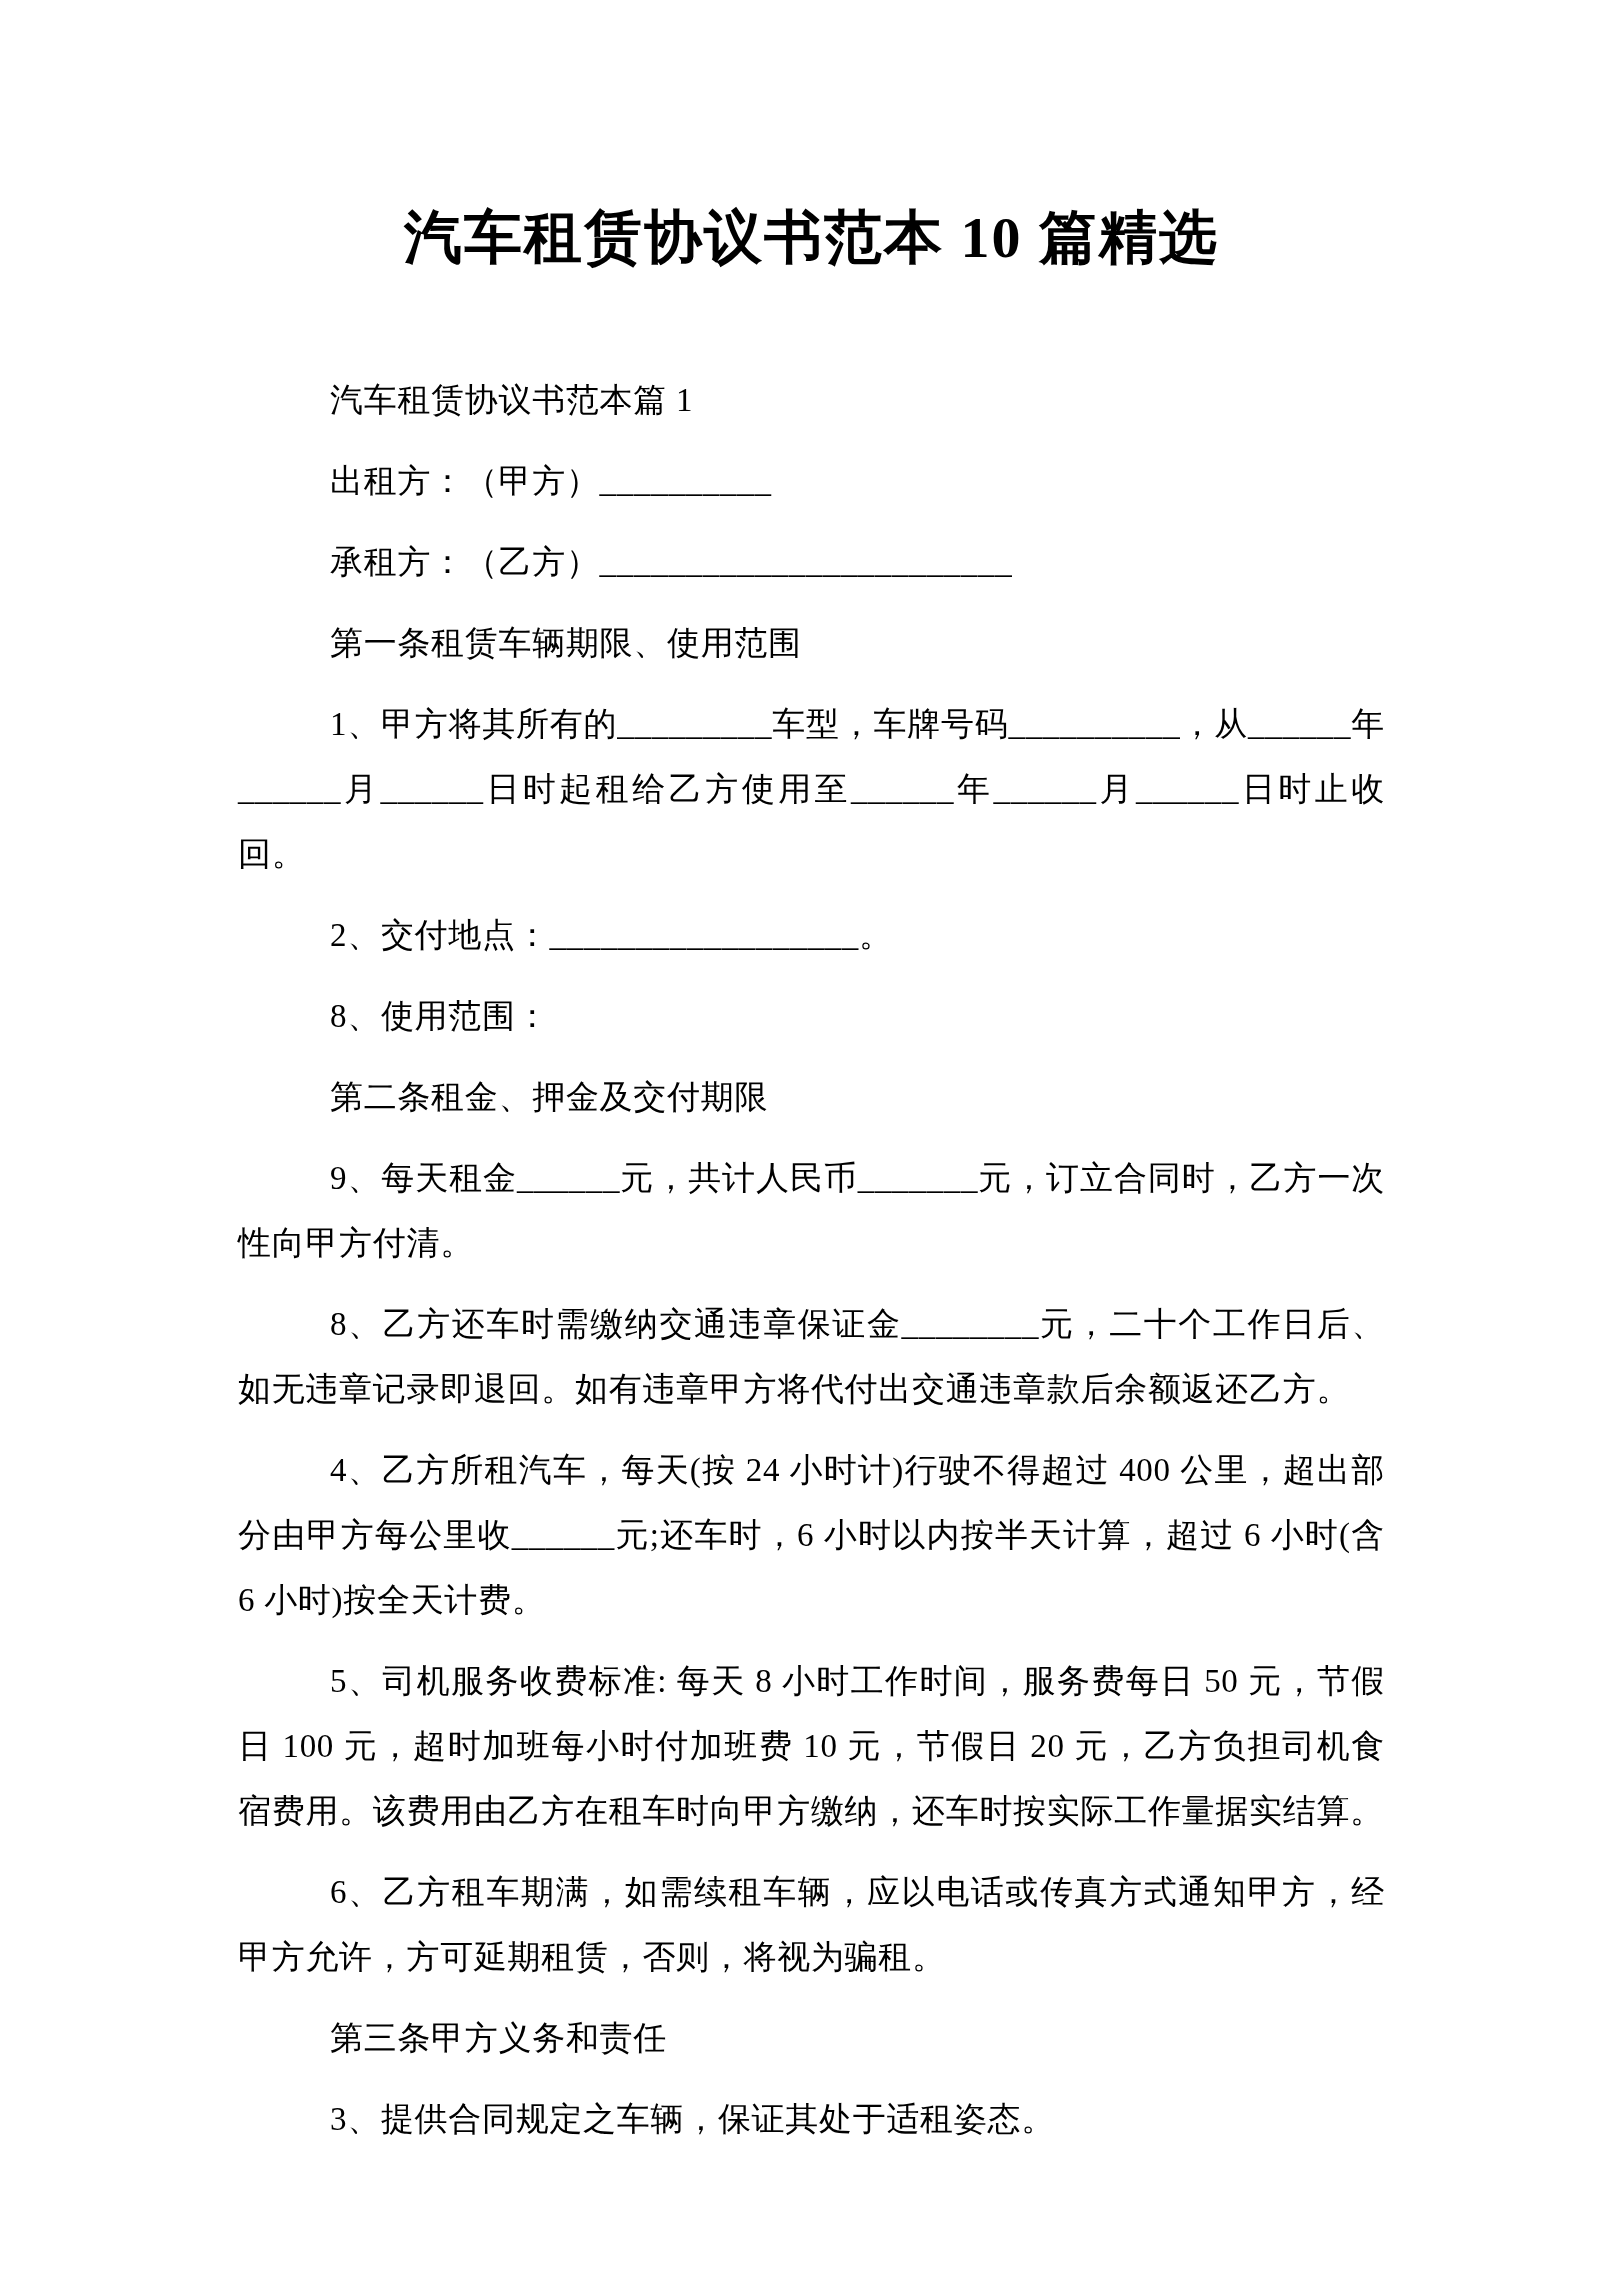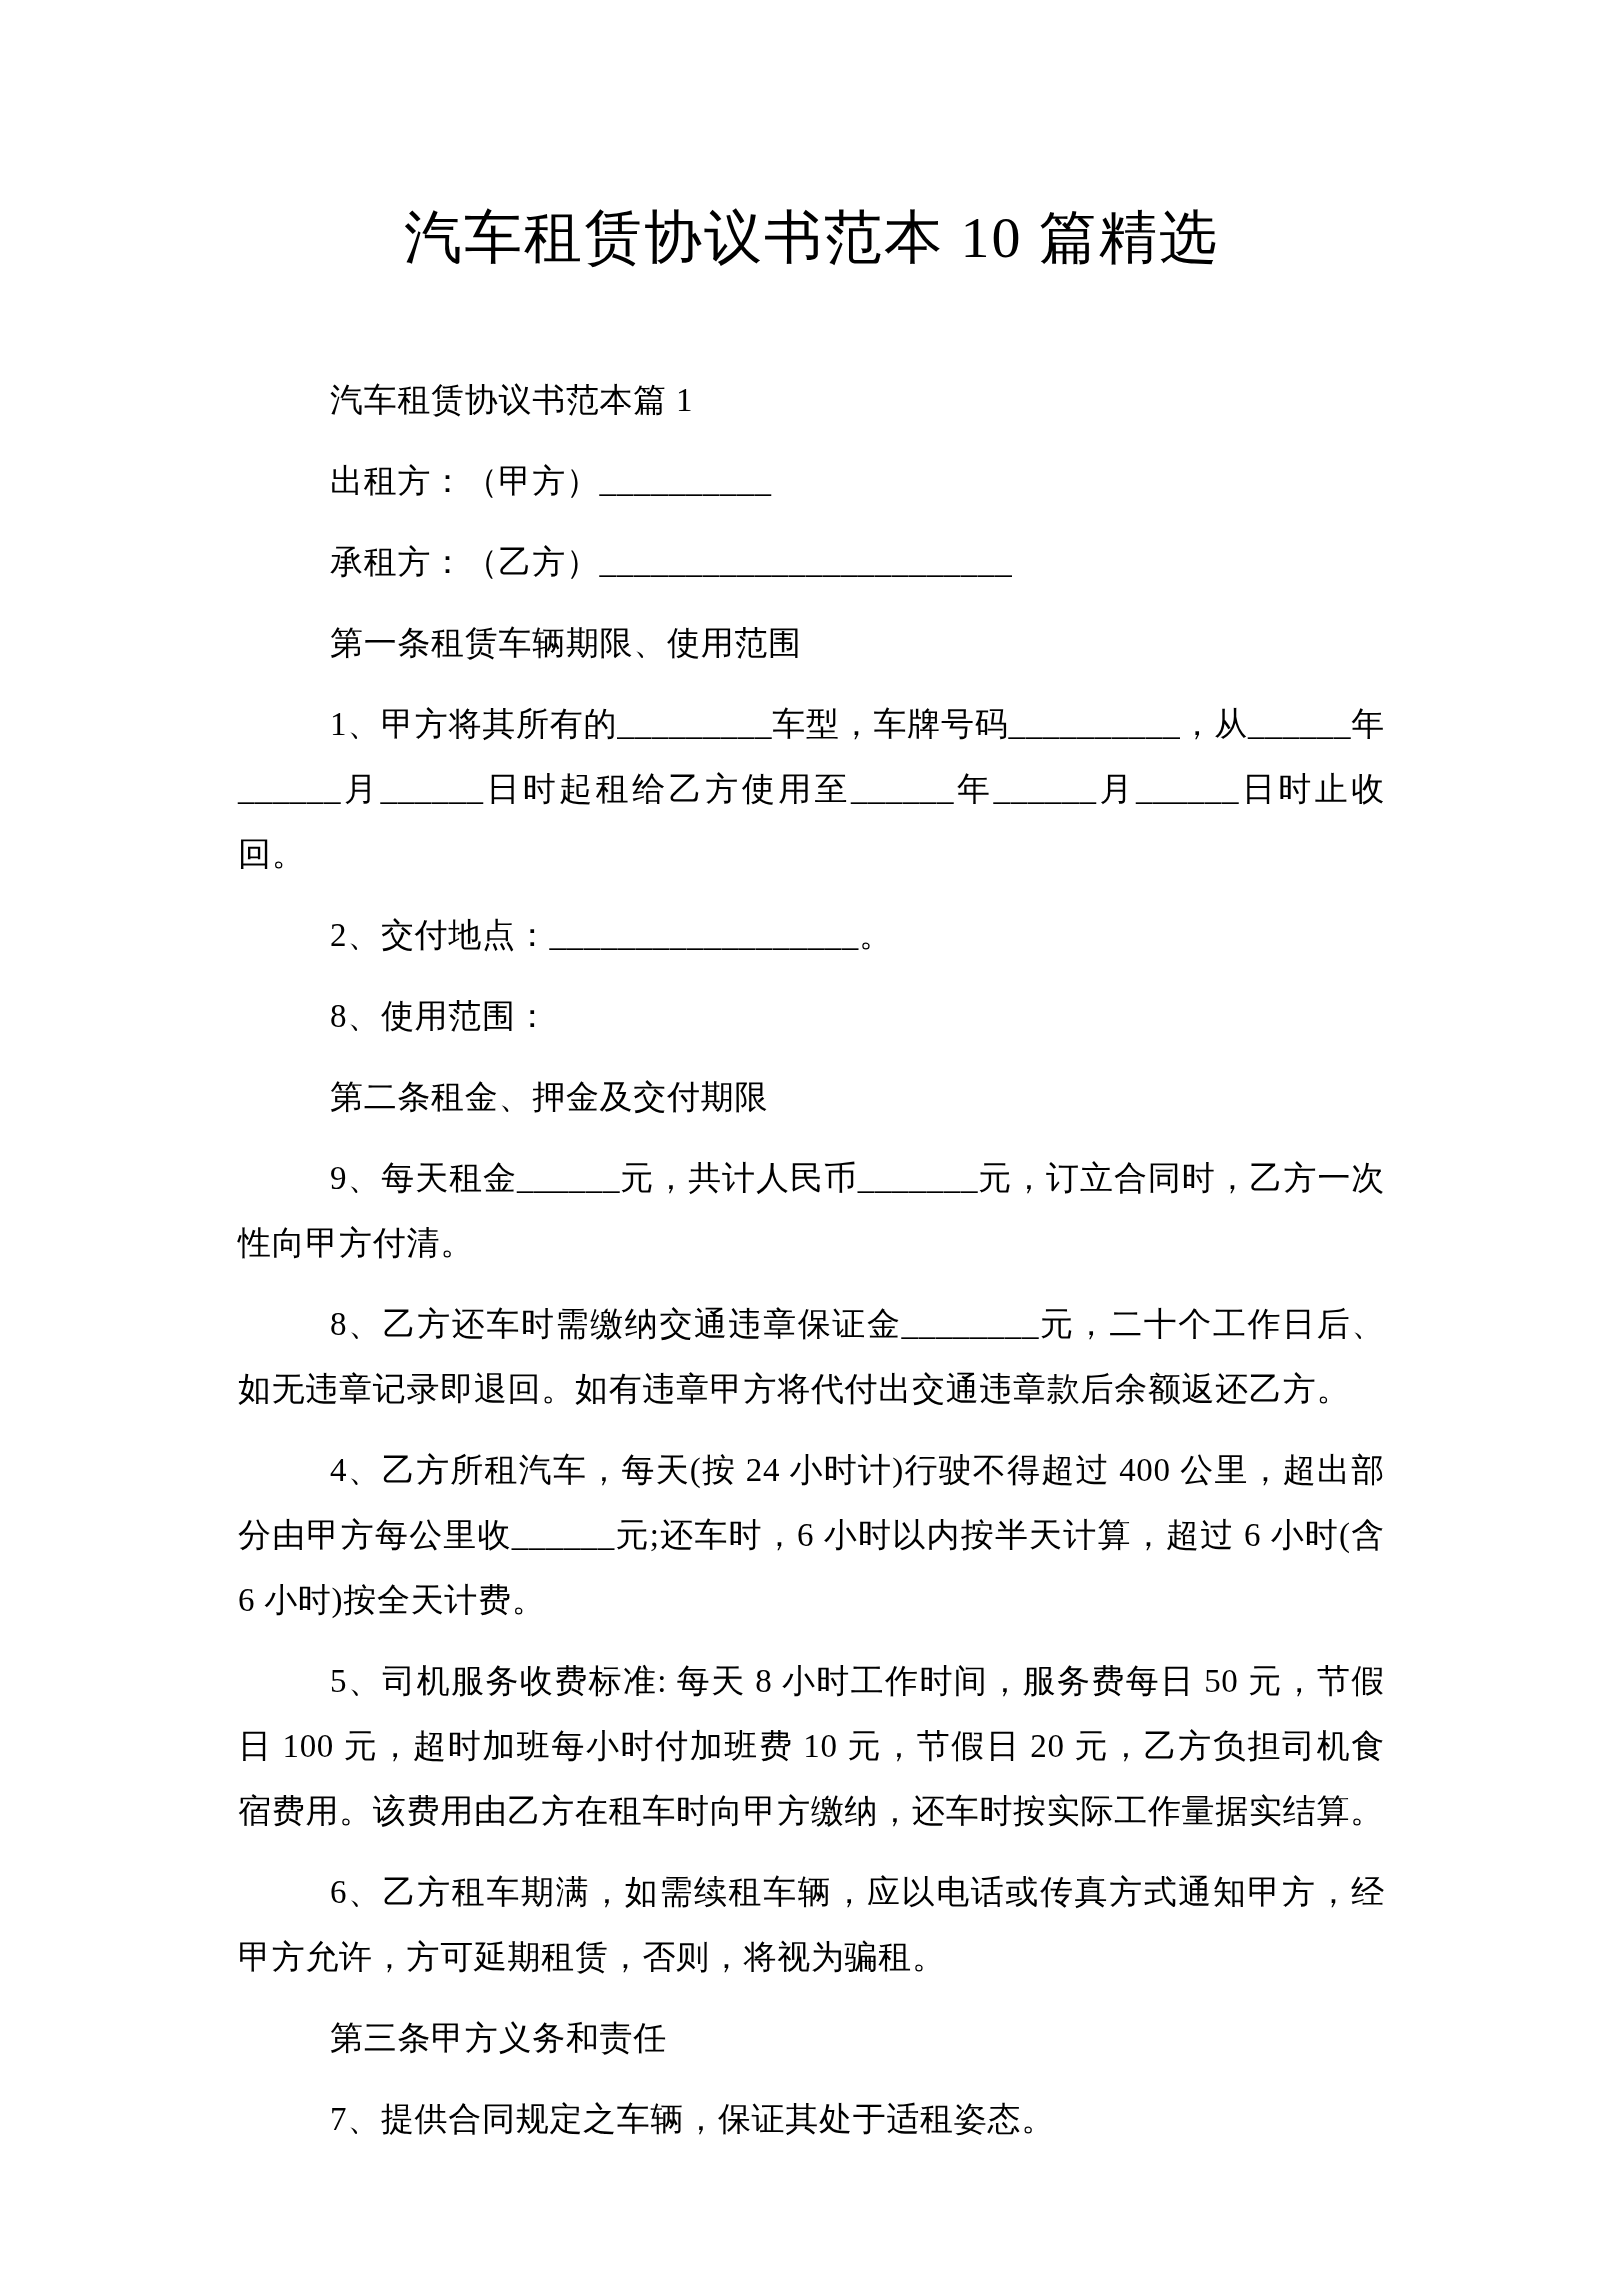--- a/index.html
+++ b/index.html
@@ -15,21 +15,21 @@
     color: #000000;
     font-family: "Liberation Serif", serif;
     box-sizing: border-box;
     overflow: hidden;
   }
   .doc-title {
     margin: 0;
     padding-top: 203px;
     text-align: center;
     font-size: 58px;
-    font-weight: 400;
+    font-weight: 700;
     letter-spacing: 2px;
     line-height: 1.2;
   }
   .doc-body {
     margin: 95px 222px 0 222px;
     font-size: 33px;
     line-height: 65px;
     letter-spacing: 0.7px;
   }
   .doc-body p {
@@ -54,16 +54,16 @@
     <p>1、甲方将其所有的_________车型，车牌号码__________，从______年______月______日时起租给乙方使用至______年______月______日时止收回。</p>
     <p>2、交付地点：__________________。</p>
     <p>8、使用范围：</p>
     <p>第二条租金、押金及交付期限</p>
     <p>9、每天租金______元，共计人民币_______元，订立合同时，乙方一次性向甲方付清。</p>
     <p>8、乙方还车时需缴纳交通违章保证金________元，二十个工作日后、如无违章记录即退回。如有违章甲方将代付出交通违章款后余额返还乙方。</p>
     <p>4、乙方所租汽车，每天(按 24 小时计)行驶不得超过 400 公里，超出部分由甲方每公里收______元;还车时，6 小时以内按半天计算，超过 6 小时(含 6 小时)按全天计费。</p>
     <p>5、司机服务收费标准: 每天 8 小时工作时间，服务费每日 50 元，节假日 100 元，超时加班每小时付加班费 10 元，节假日 20 元，乙方负担司机食宿费用。该费用由乙方在租车时向甲方缴纳，还车时按实际工作量据实结算。</p>
     <p>6、乙方租车期满，如需续租车辆，应以电话或传真方式通知甲方，经甲方允许，方可延期租赁，否则，将视为骗租。</p>
     <p>第三条甲方义务和责任</p>
-    <p>7、提供合同规定之车辆，保证其处于适租姿态。</p>
+    <p>3、提供合同规定之车辆，保证其处于适租姿态。</p>
   </div>
 </div>
 
 
 </body></html>

